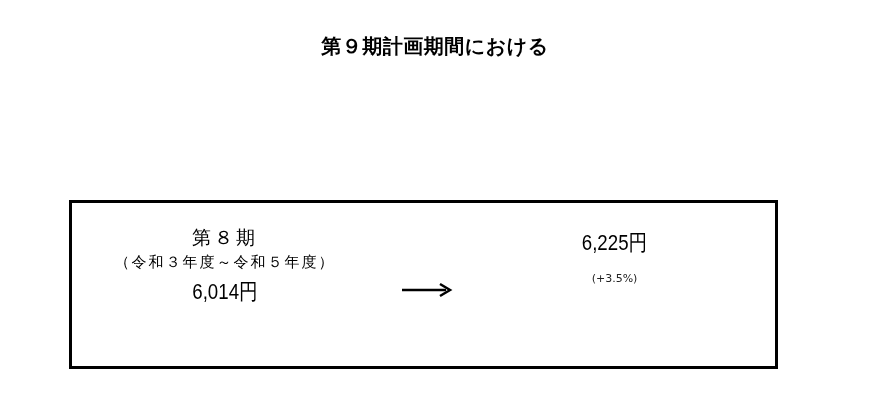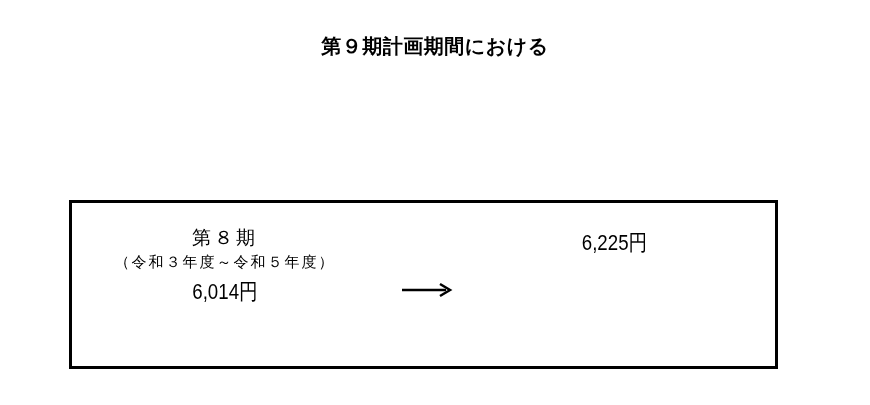--- a/index.html
+++ b/index.html
@@ -96,13 +96,14 @@
   <div class="amount">6,014円</div>
 </div>
 
 <svg class="arrow" viewBox="0 0 52 18">
   <line x1="0" y1="9" x2="44" y2="9" stroke="#000" stroke-width="2.5"></line>
   <polyline points="38,3 48,9 38,15" fill="none" stroke="#000" stroke-width="2.5" stroke-linejoin="miter"></polyline>
 </svg>
 
 <div class="period right">
   <div class="amount">6,225円</div>
+  <div class="change">(+3.5%)</div>
 </div>
 
 </body></html>

